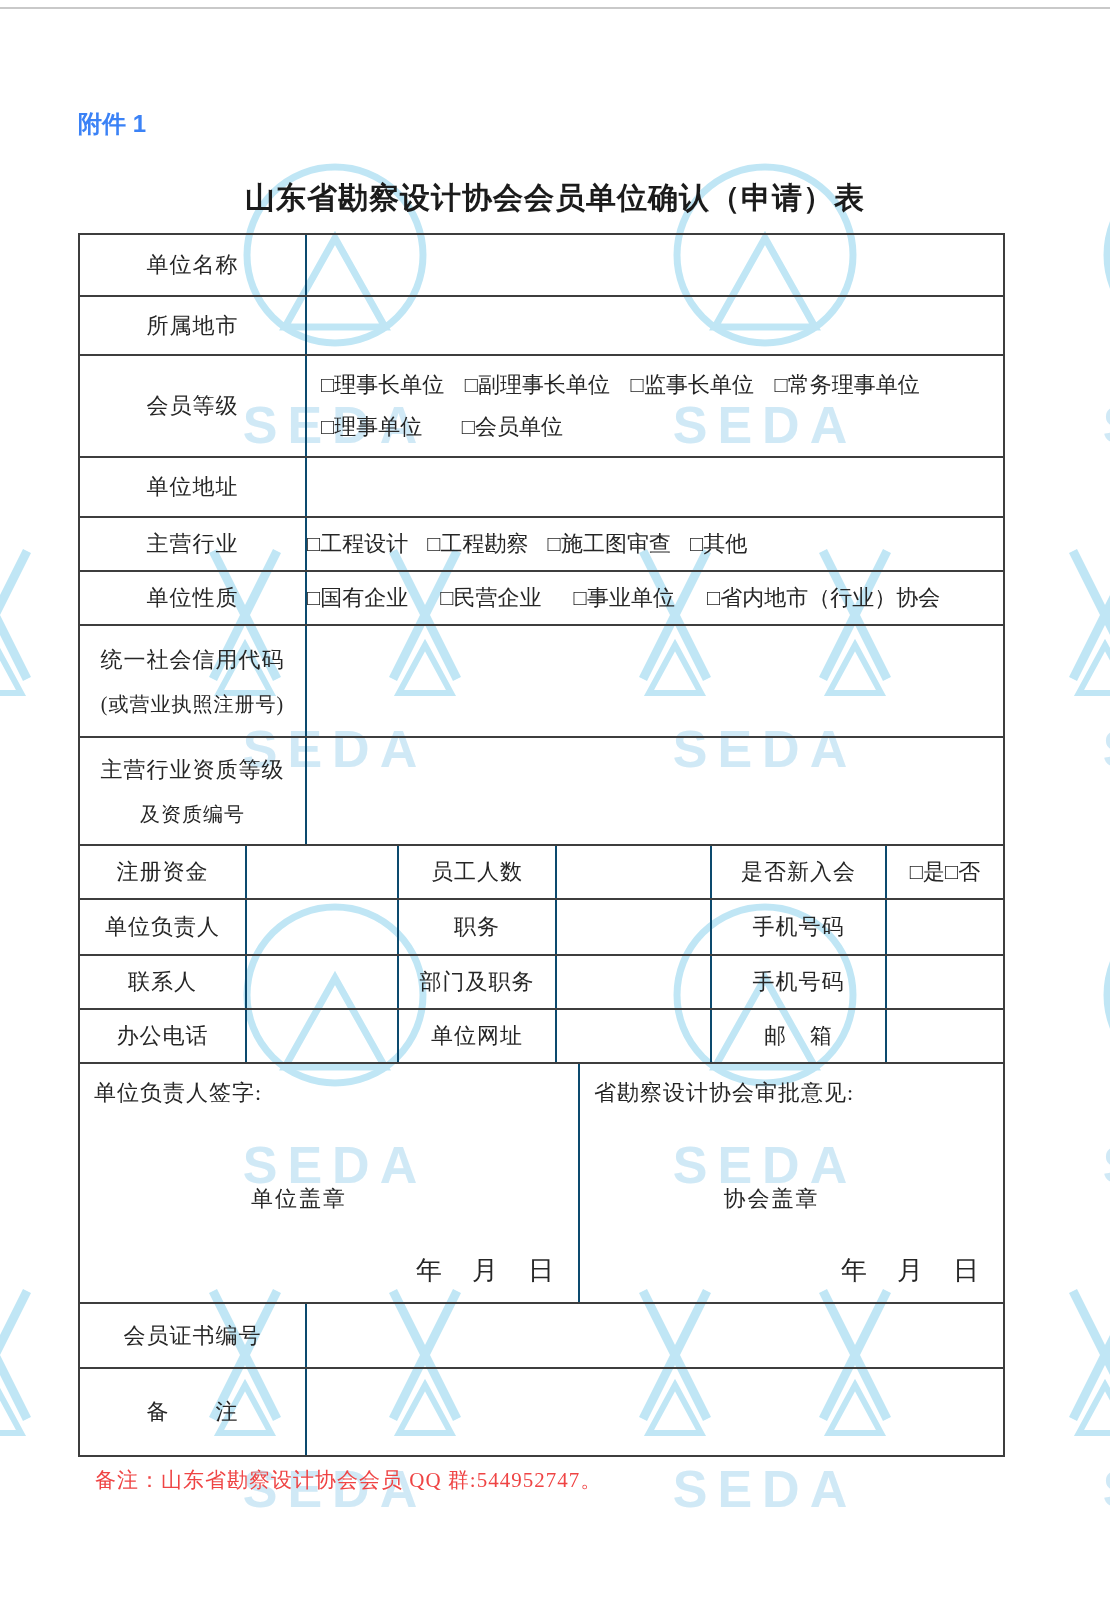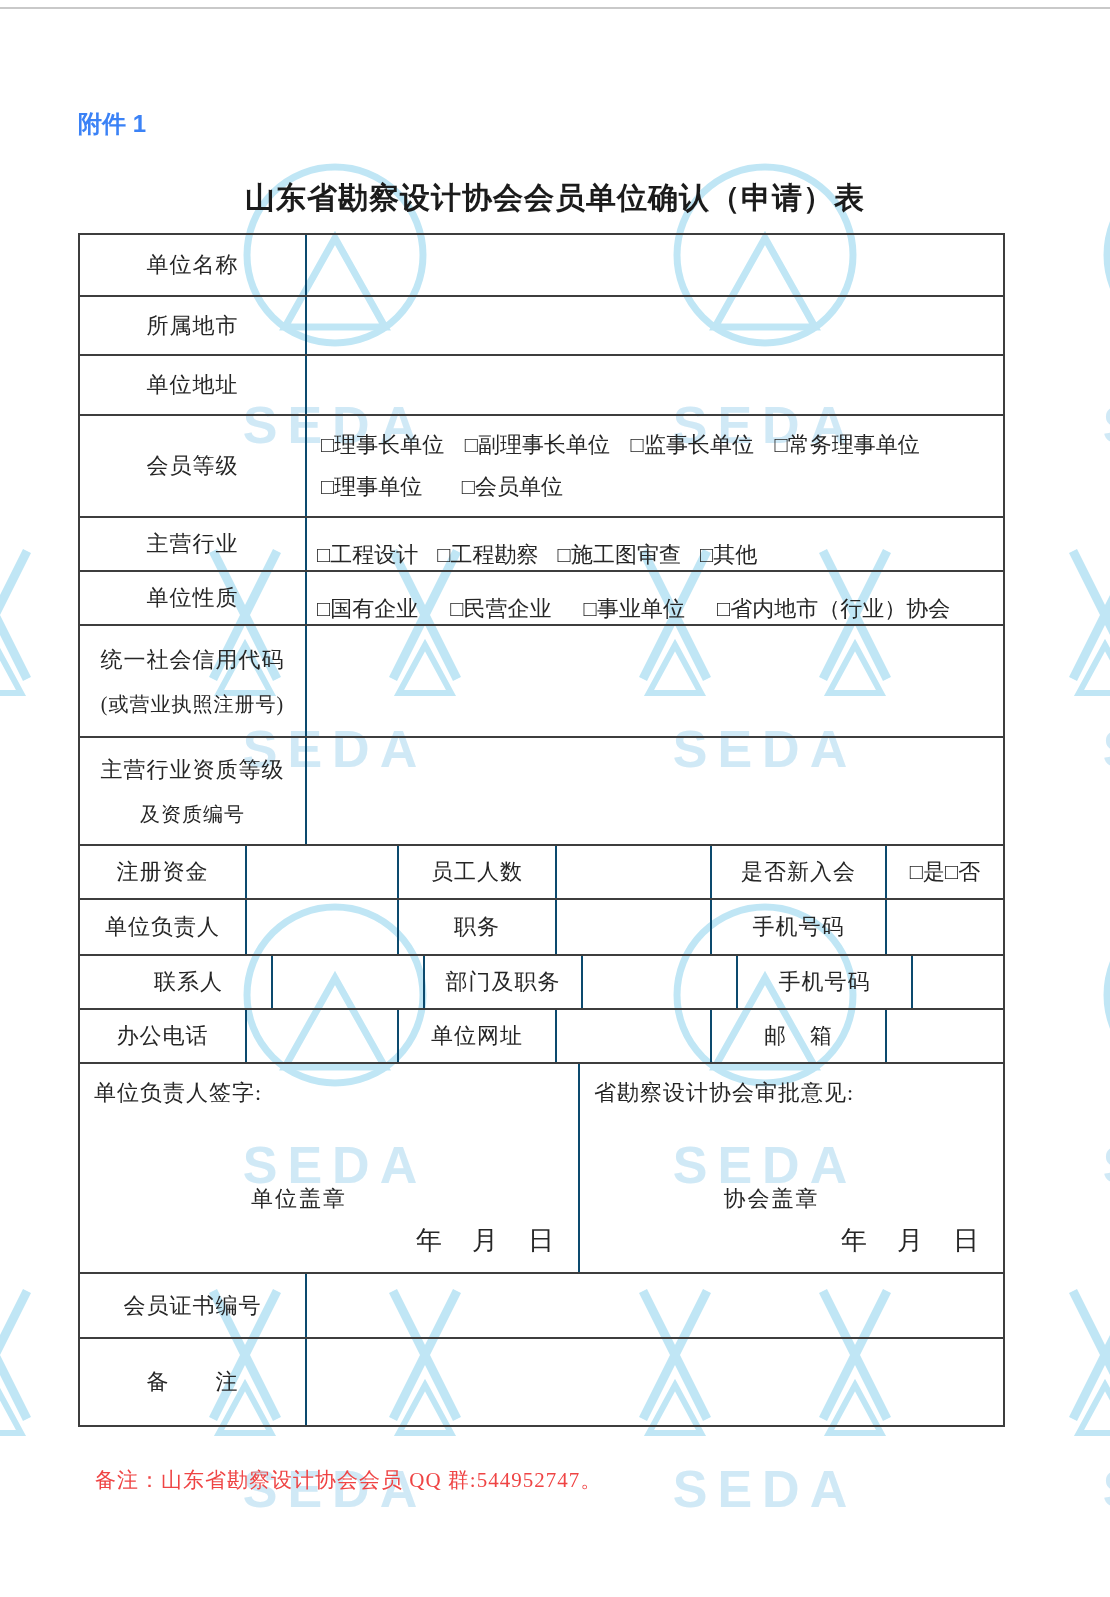--- a/index.html
+++ b/index.html
@@ -26,36 +26,36 @@
   .row{display:flex;border-bottom:2px solid #3d3d3d;box-sizing:border-box;}
   .row:last-child{border-bottom:none;}
   .cell{border-right:2px solid #0c4a6e;box-sizing:border-box;position:relative;}
   .cell:last-child{border-right:none;}
   .label{
     width:227px;display:flex;align-items:center;justify-content:center;
     font-size:22px;letter-spacing:1px;text-align:center;flex-direction:column;
   }
   .label .l2{font-size:20px;margin-top:16px;}
   .value{flex:1;}
-  .opts{display:flex;align-items:flex-end;padding-left:10px;font-size:22px;}
+  .opts{display:flex;align-items:center;padding-left:0;font-size:22px;}
   .opts span{margin-right:19px;white-space:nowrap;}
   .opts.wide span{margin-right:32px;}
   .optcol{display:flex;flex-direction:column;justify-content:space-around;padding:8px 0 8px 14px;font-size:22px;}
   .optline span{margin-right:15px;white-space:nowrap;}
   .optline.wide span{margin-right:34px;}
   
   .glabel{display:flex;align-items:center;justify-content:center;font-size:22px;letter-spacing:1px;text-align:right;}
   .c1{width:167px;} .c2{width:152px;} .c3{width:158px;} .c4{width:155px;} .c5{width:175px;}
   .c6{flex:1;display:flex;align-items:center;justify-content:center;font-size:22px;}
   .gval{}
   
   .h1{height:62px;} .h2{height:59px;} .h3{height:60px;} .h4{height:102px;}
   .h5{height:54px;} .h6{height:54px;} .h7{height:112px;} .h8{height:108px;gap:37px;}
-  .h9{height:54px;} .h10{height:56px;} .h11{height:54px;padding-left:26px;} .h12{height:54px;}
-  .h13{height:210px;} .h14{height:65px;} .h15{height:86px;}
+  .h9{height:54px;} .h10{height:56px;} .h11{height:54px;} .h12{height:54px;}
+  .h13{height:240px;} .h14{height:65px;} .h15{height:86px;}
   
   .sigL{width:500px;}
   .sigR{flex:1;}
   .sig-title{position:absolute;left:14px;top:14px;font-size:22px;letter-spacing:1px;}
   .seal{position:absolute;left:0;right:60px;top:120px;text-align:center;font-size:22px;letter-spacing:2px;}
   .sigR .seal{right:40px;}
   .date{position:absolute;right:22px;bottom:14px;font-size:26px;letter-spacing:2px;}
   .footer{
     position:absolute;left:95px;top:1466px;font-size:21px;letter-spacing:1px;color:#ef4444;
   }
@@ -98,41 +98,41 @@
     <div class="row h1">
       <div class="cell label">单位名称</div>
       <div class="cell value"></div>
     </div>
 
     <div class="row h2">
       <div class="cell label">所属地市</div>
       <div class="cell value"></div>
     </div>
 
-    <div class="row h3">
-      <div class="cell label">单位地址</div>
-      <div class="cell value"></div>
-    </div>
-
     <div class="row h4">
       <div class="cell label">会员等级</div>
       <div class="cell value optcol">
         <div class="optline">
           <span>□理事长单位</span>
           <span>□副理事长单位</span>
           <span>□监事长单位</span>
           <span>□常务理事单位</span>
         </div>
         <div class="optline wide">
           <span>□理事单位</span>
           <span>□会员单位</span>
         </div>
       </div>
     </div>
 
+    <div class="row h3">
+      <div class="cell label">单位地址</div>
+      <div class="cell value"></div>
+    </div>
+
     <div class="row h5">
       <div class="cell label">主营行业</div>
       <div class="cell value opts">
         <span>□工程设计</span>
         <span>□工程勘察</span>
         <span>□施工图审查</span>
         <span>□其他</span>
       </div>
     </div>
 

